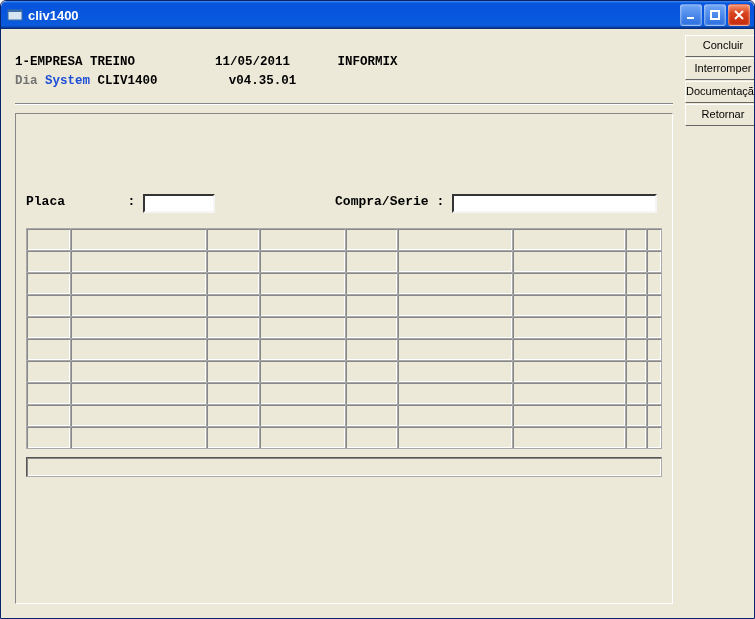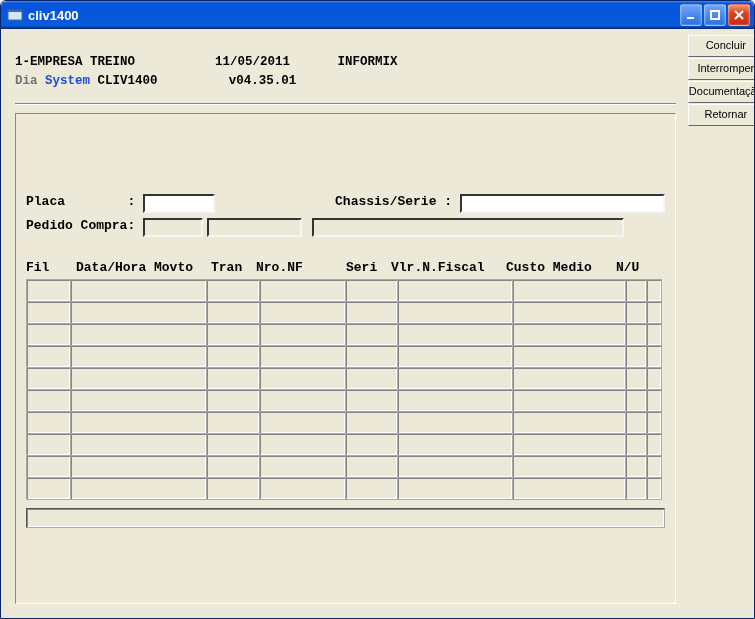--- a/index.html
+++ b/index.html
@@ -241,43 +241,25 @@
         </div>
       </div>
       <div class="hr-line"></div>
 
       <div class="form-area">
         <div class="inputs-area">
           <div class="input-row">
             <span class="lbl"><span>Placa</span>        : </span>
             <input class="sunken" style="width: 72px;" value="">
             <span class="lbl" style="width:120px;"></span>
-            <span class="lbl"><span>Chassis/Serie</span> : </span>
+            <span class="lbl"><span>Compra/Serie</span> : </span>
             <input class="sunken" style="width: 205px;" value="">
           </div>
-          <div class="input-row">
-            <span class="lbl"><span>Pedido Compra</span>: </span>
-            <input class="sunken ro" style="width: 60px;" value="">
-            <span style="width:4px;display:inline-block;"></span>
-            <input class="sunken ro" style="width: 95px;" value="">
-            <span style="width:10px;display:inline-block;"></span>
-            <input class="sunken ro" style="width: 312px;" value="">
-          </div>
         </div>
 
-        <div class="table-head">
-          <span class="th" style="width:50px;">Fil</span>
-          <span class="th" style="width:135px;">Data/Hora Movto</span>
-          <span class="th" style="width:45px;">Tran</span>
-          <span class="th" style="width:90px;">Nro.NF</span>
-          <span class="th" style="width:45px;">Seri</span>
-          <span class="th" style="width:115px;">Vlr.N.Fiscal</span>
-          <span class="th" style="width:110px;">Custo Medio</span>
-          <span class="th">N/U</span>
-        </div>
 
         <div class="grid-wrap">
           <table class="grid">
             <colgroup>
               <col style="width:42px">
                 <col style="width:130px">
                 <col style="width:50px">
               <col style="width:82px">
                 <col style="width:50px">
                 <col style="width:110px">

